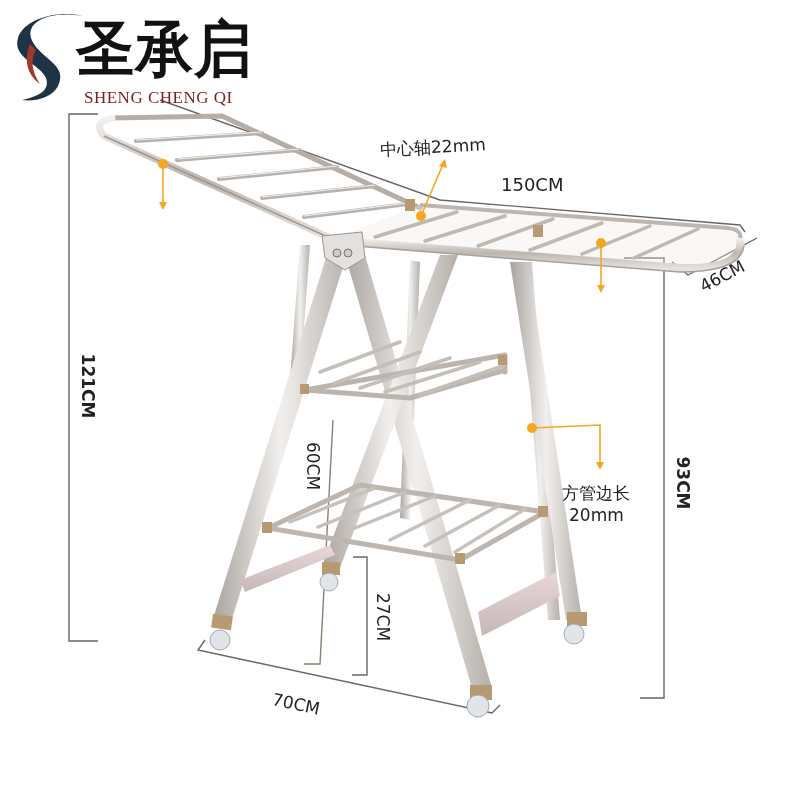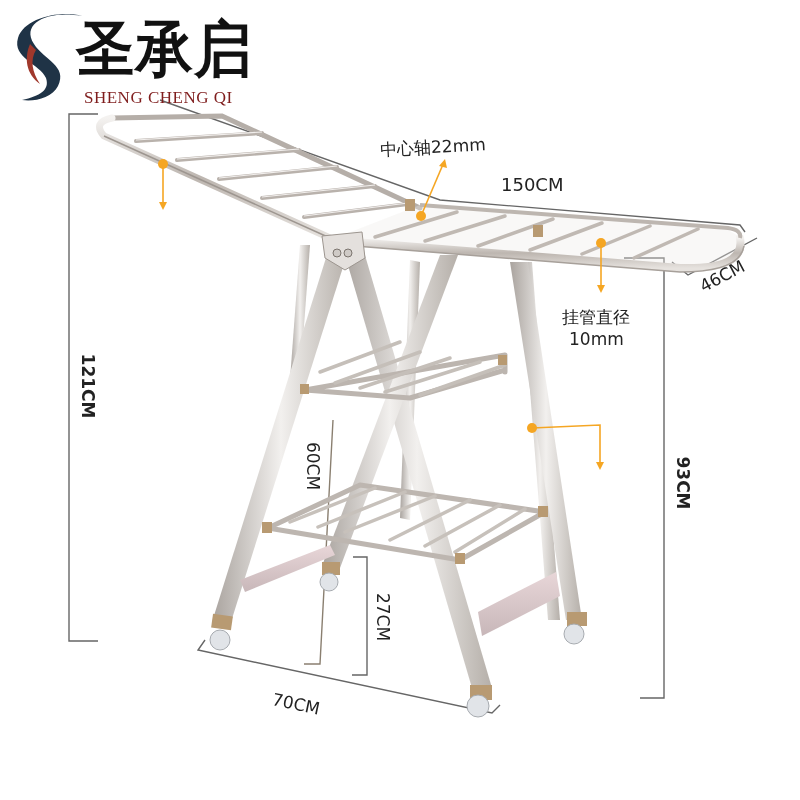--- a/index.html
+++ b/index.html
@@ -180,25 +180,25 @@
     </svg>
     <div class="logo-cn">圣承启</div>
     <div class="logo-en">SHENG CHENG QI</div>
   </div>
 
   <div class="label" style="left:380px; top:136px; transform:rotate(-3deg);">
     <span>中心轴22mm</span>
   </div>
 
 
-  <div class="label" style="left:562px; top:306px;">
-    <span class="l2">挂管直径</span>
-    <span class="l2" style="padding-left:7px;">10mm</span>
+
+  <div class="label" style="left:562px; top:482px;">
+    <span class="l2">方管边长</span>
+    <span class="l2" style="padding-left:7px;">20mm</span>
   </div>
-
 
   <div class="dim" style="left:488px; top:174px; font-size:18px;margin-left:13px;">150CM</div>
   <div class="dim" style="left:698px; top:266px; transform:rotate(-28deg);">46CM</div>
   <div class="dim" style="left:56px; top:376px; transform:rotate(90deg); font-weight:bold;">121CM</div>
   <div class="dim" style="left:656px; top:473px; transform:rotate(90deg); font-weight:bold;">93CM</div>
   <div class="dim" style="left:289px; top:456px; transform:rotate(90deg);">60CM</div>
   <div class="dim" style="left:359px; top:607px; transform:rotate(90deg);">27CM</div>
   <div class="dim" style="left:272px; top:694px; transform:rotate(12deg);">70CM</div>
 
 </div>

